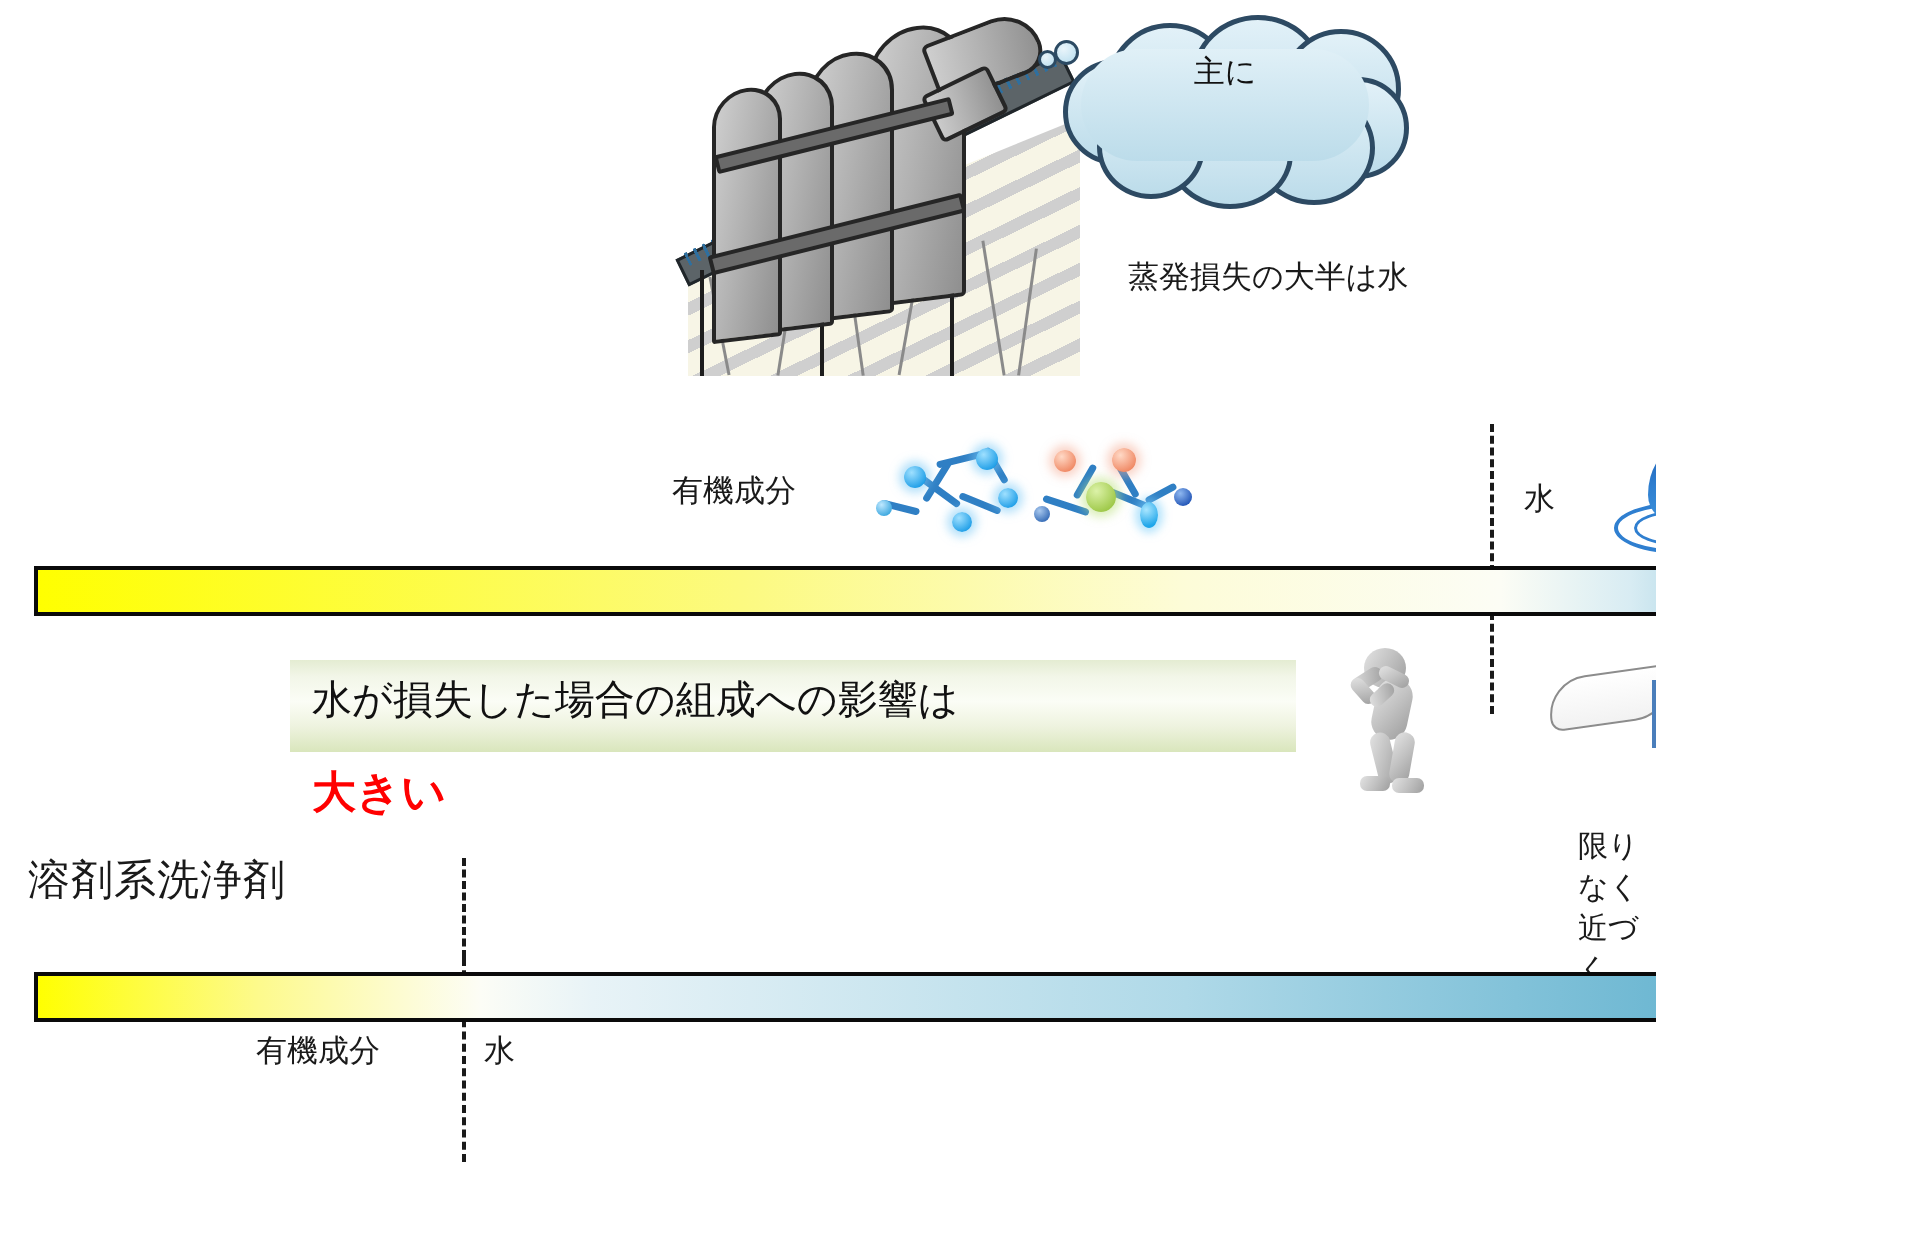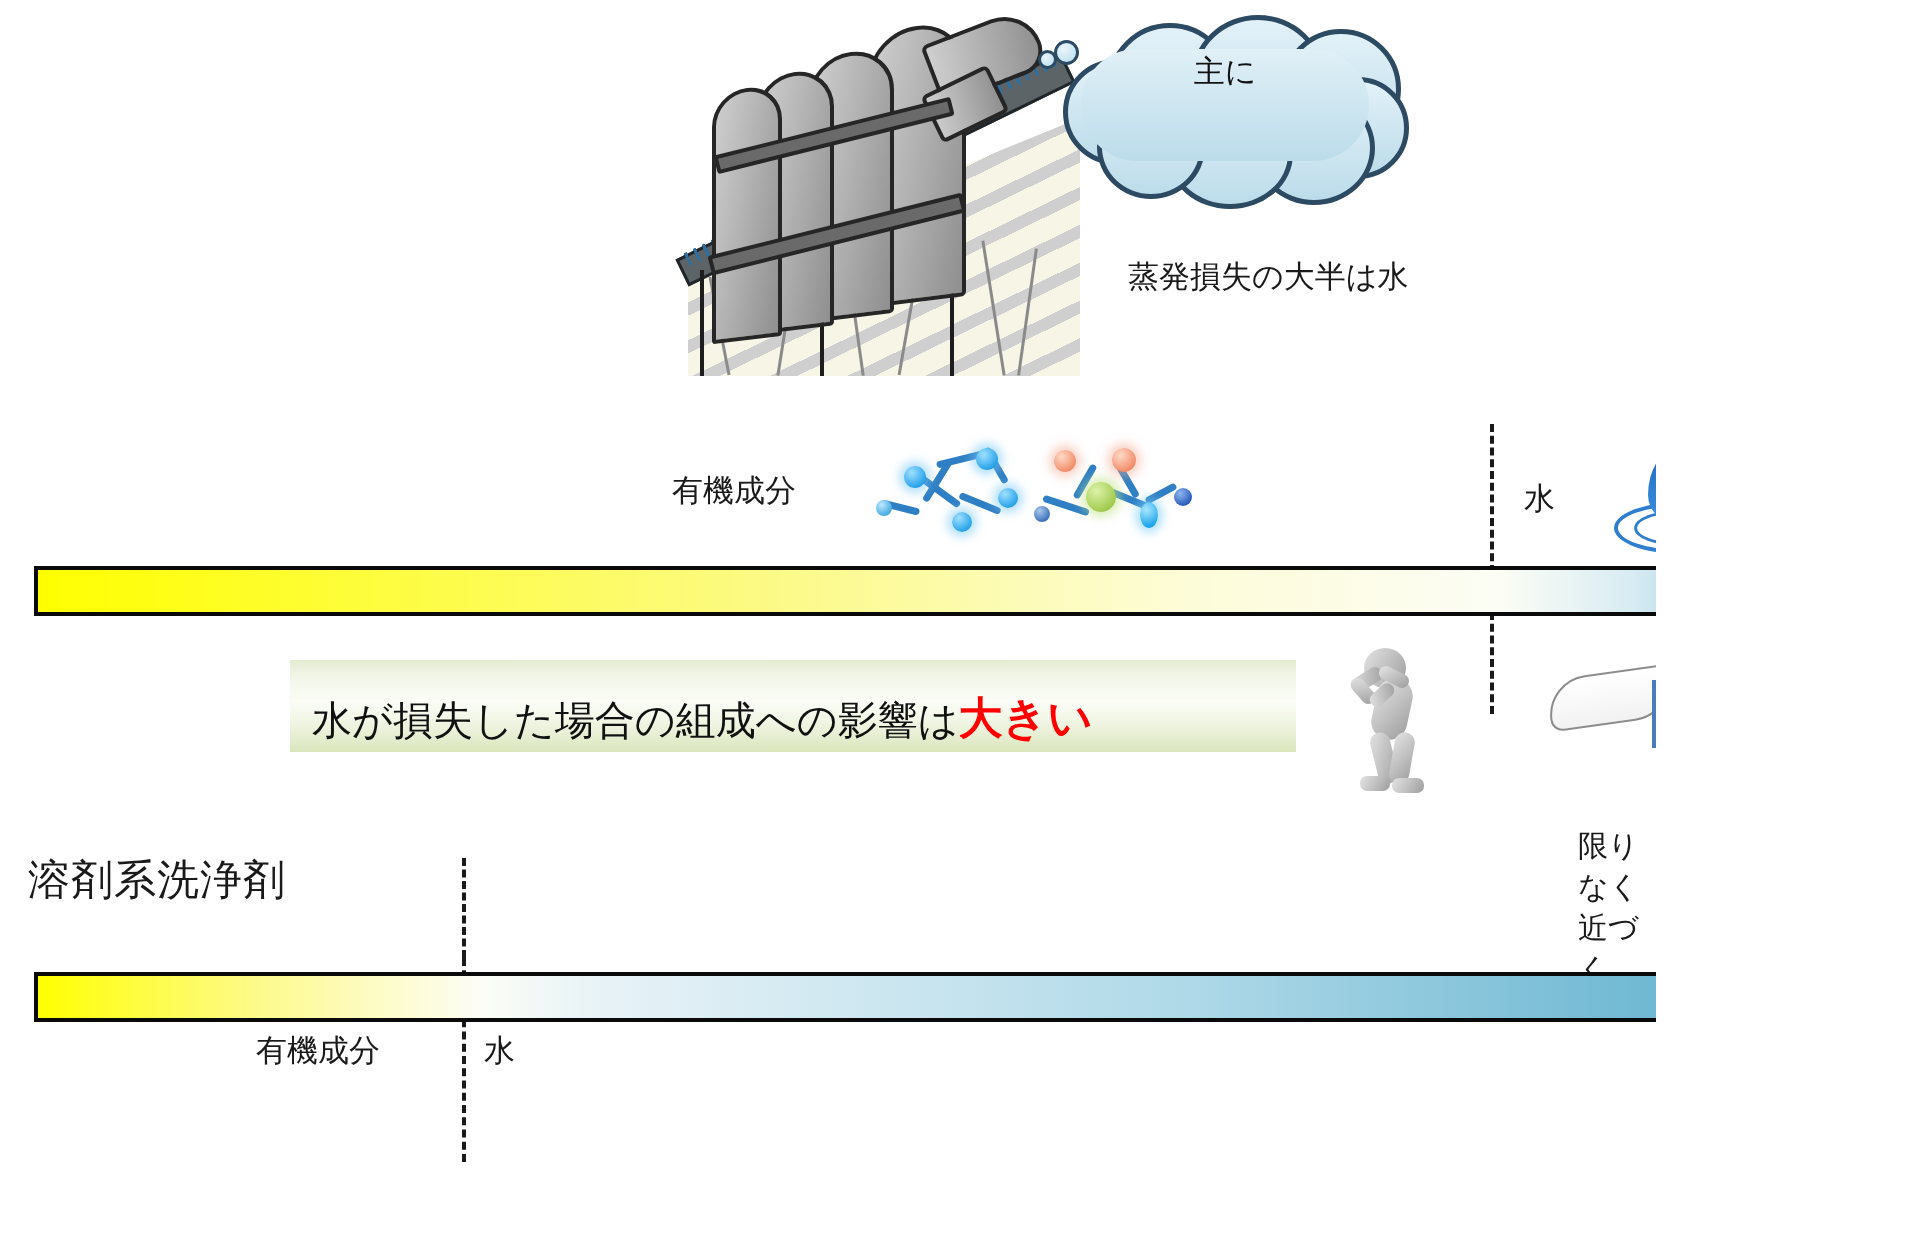--- a/index.html
+++ b/index.html
@@ -92,26 +92,26 @@
   }
 
   
   .arrow { position: absolute; }
   .arrow svg { display: block; }
 
   
   .green-bar {
     background: linear-gradient(180deg,
       #e4ecd2 0%, #f2f6e8 18%, #fbfdf6 45%, #eef3df 72%, #d9e6bc 100%);
-    display: flex; align-items: flex-end;
-    padding: 4px 22px; box-sizing: border-box;
-    font-size: 40px; color: #111; white-space: nowrap;
+    display: flex; align-items: flex-start;
+    padding: 12px 22px; box-sizing: border-box;
+    font-size: 40px; color: #111; white-space: nowrap; flex-direction: column;
   }
   .green-bar .emph {
-    color: #FF0000; font-weight: bold; font-size: 44px;
+    color: #FF0000; font-weight: bold; font-size: 44px; margin-top: 36px;
   }
 
   
   .drop-body {
     position: absolute;
     background: linear-gradient(170deg, #1f63b8 0%, #2f7fd0 45%, #3f96dd 100%);
     border-radius: 50% 50% 50% 50% / 62% 62% 38% 38%;
   }
   .drop-tip {
     position: absolute;

